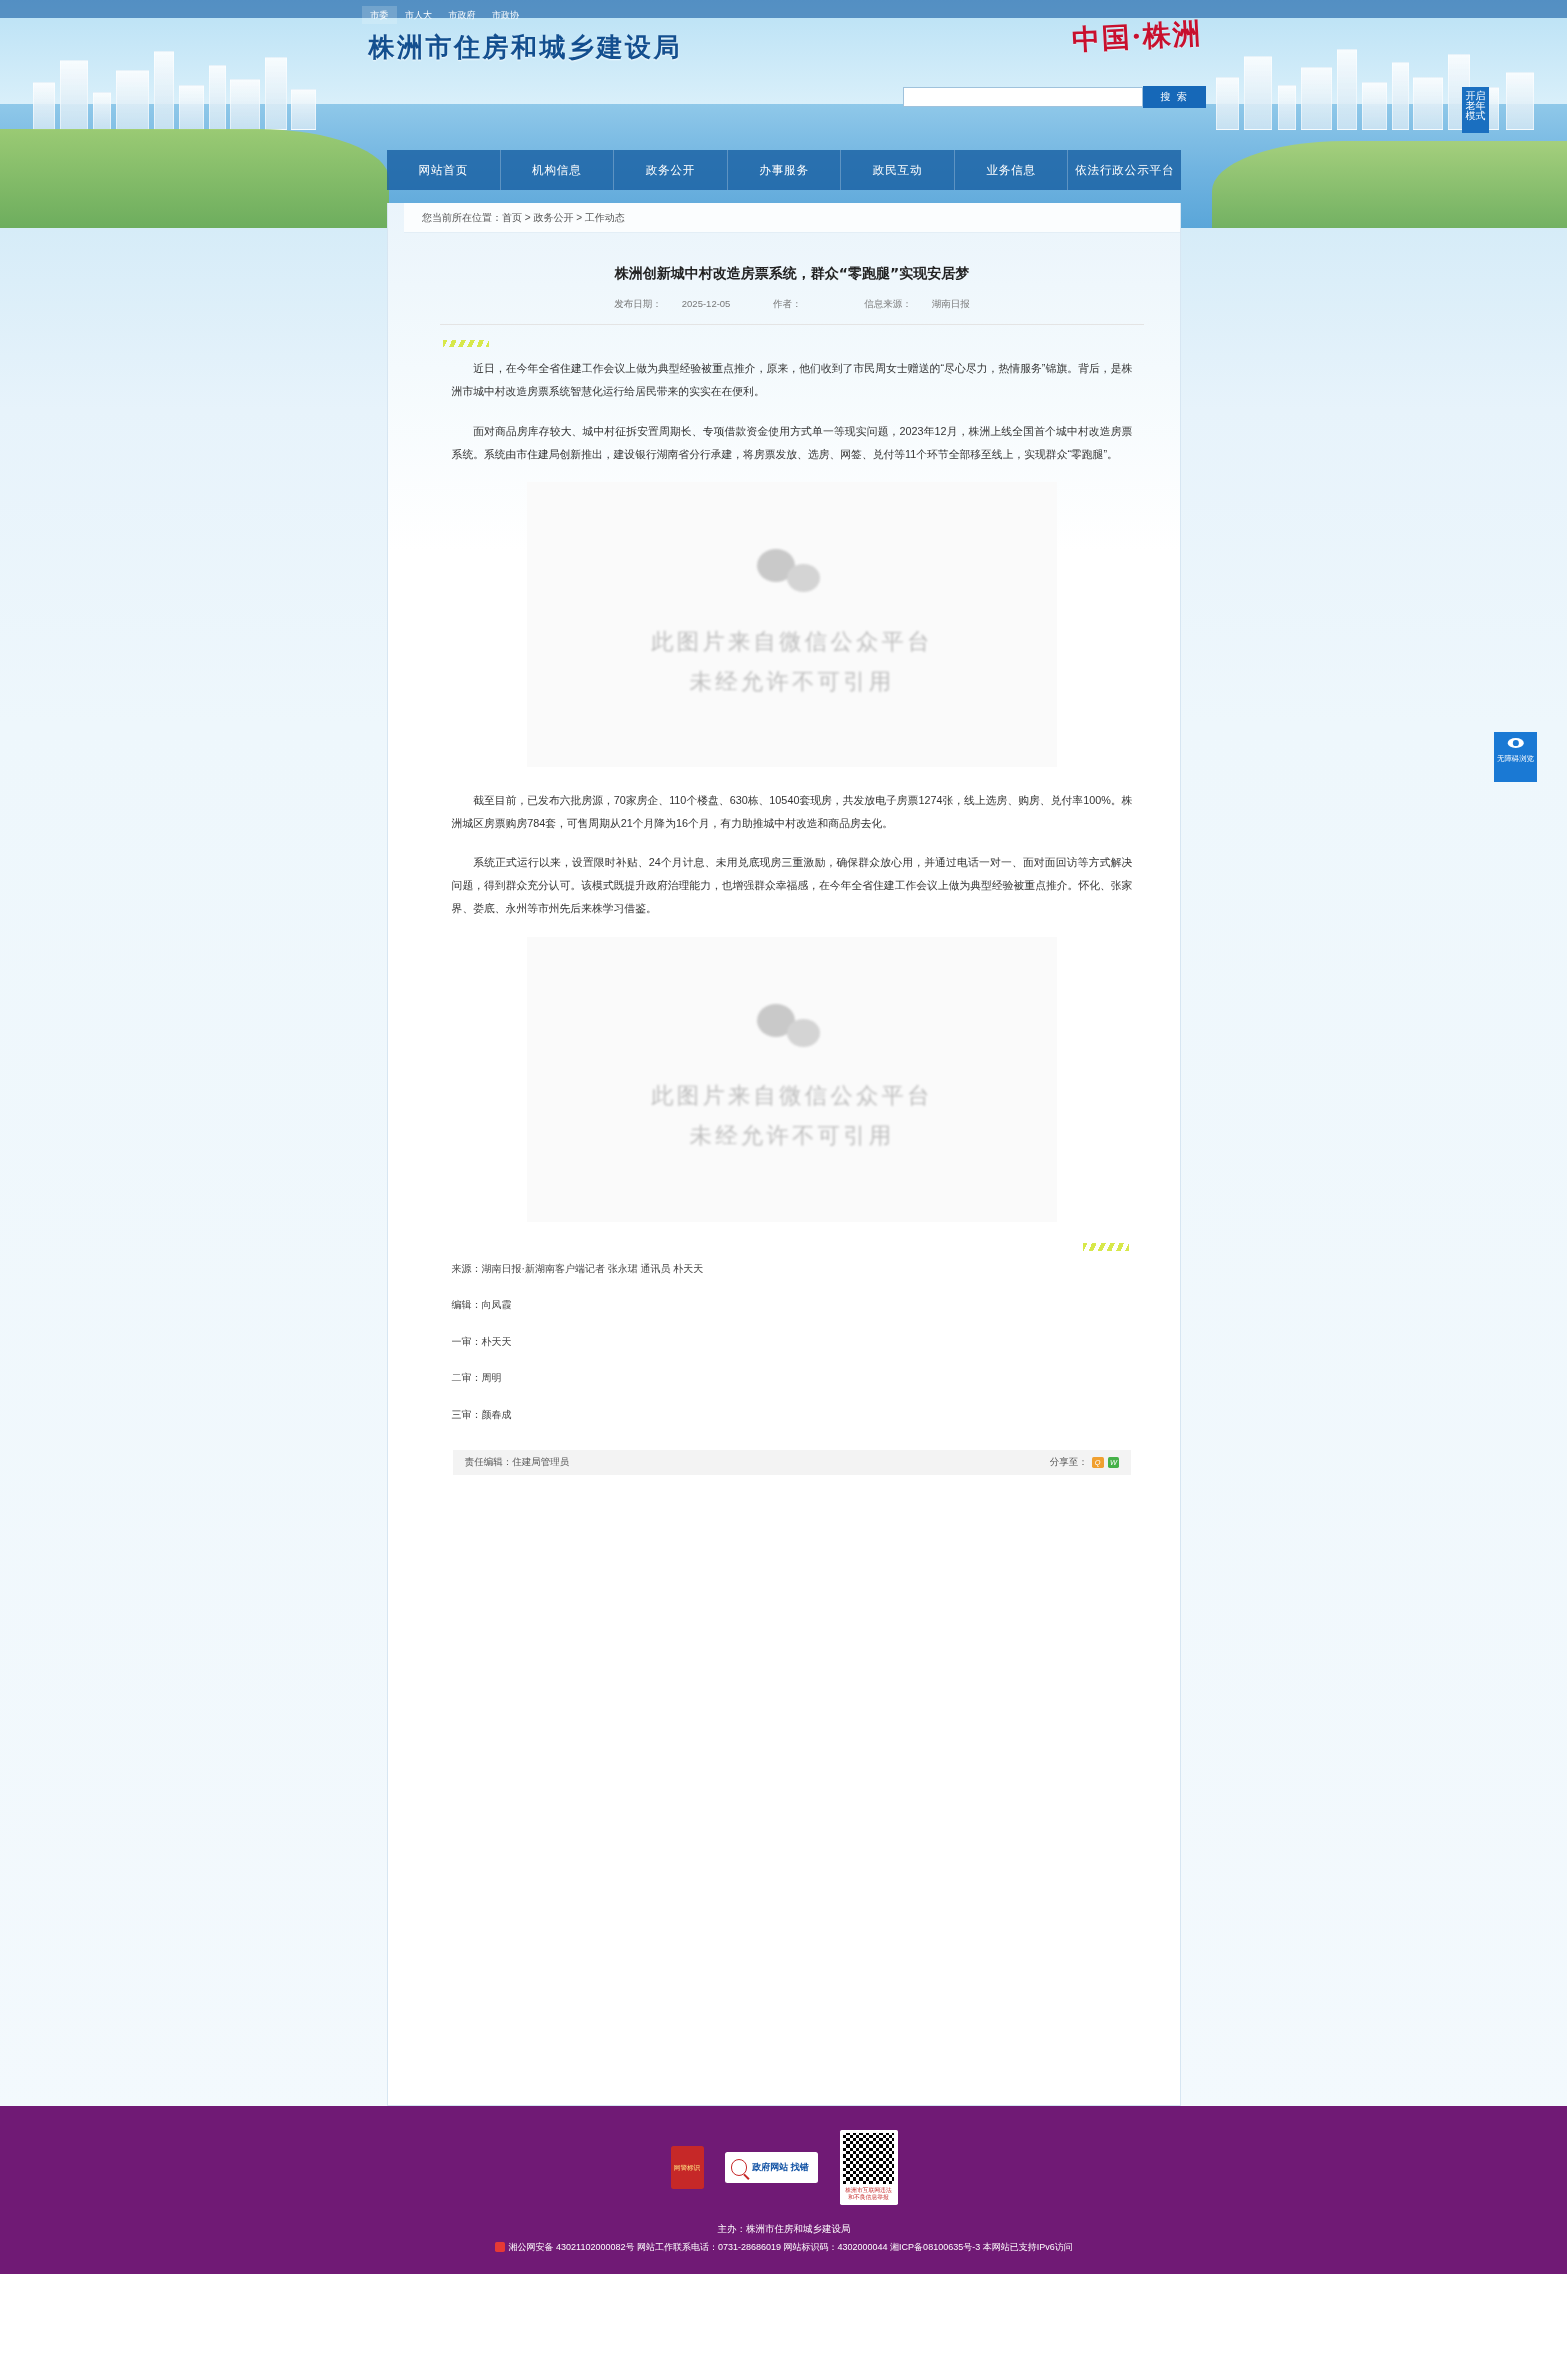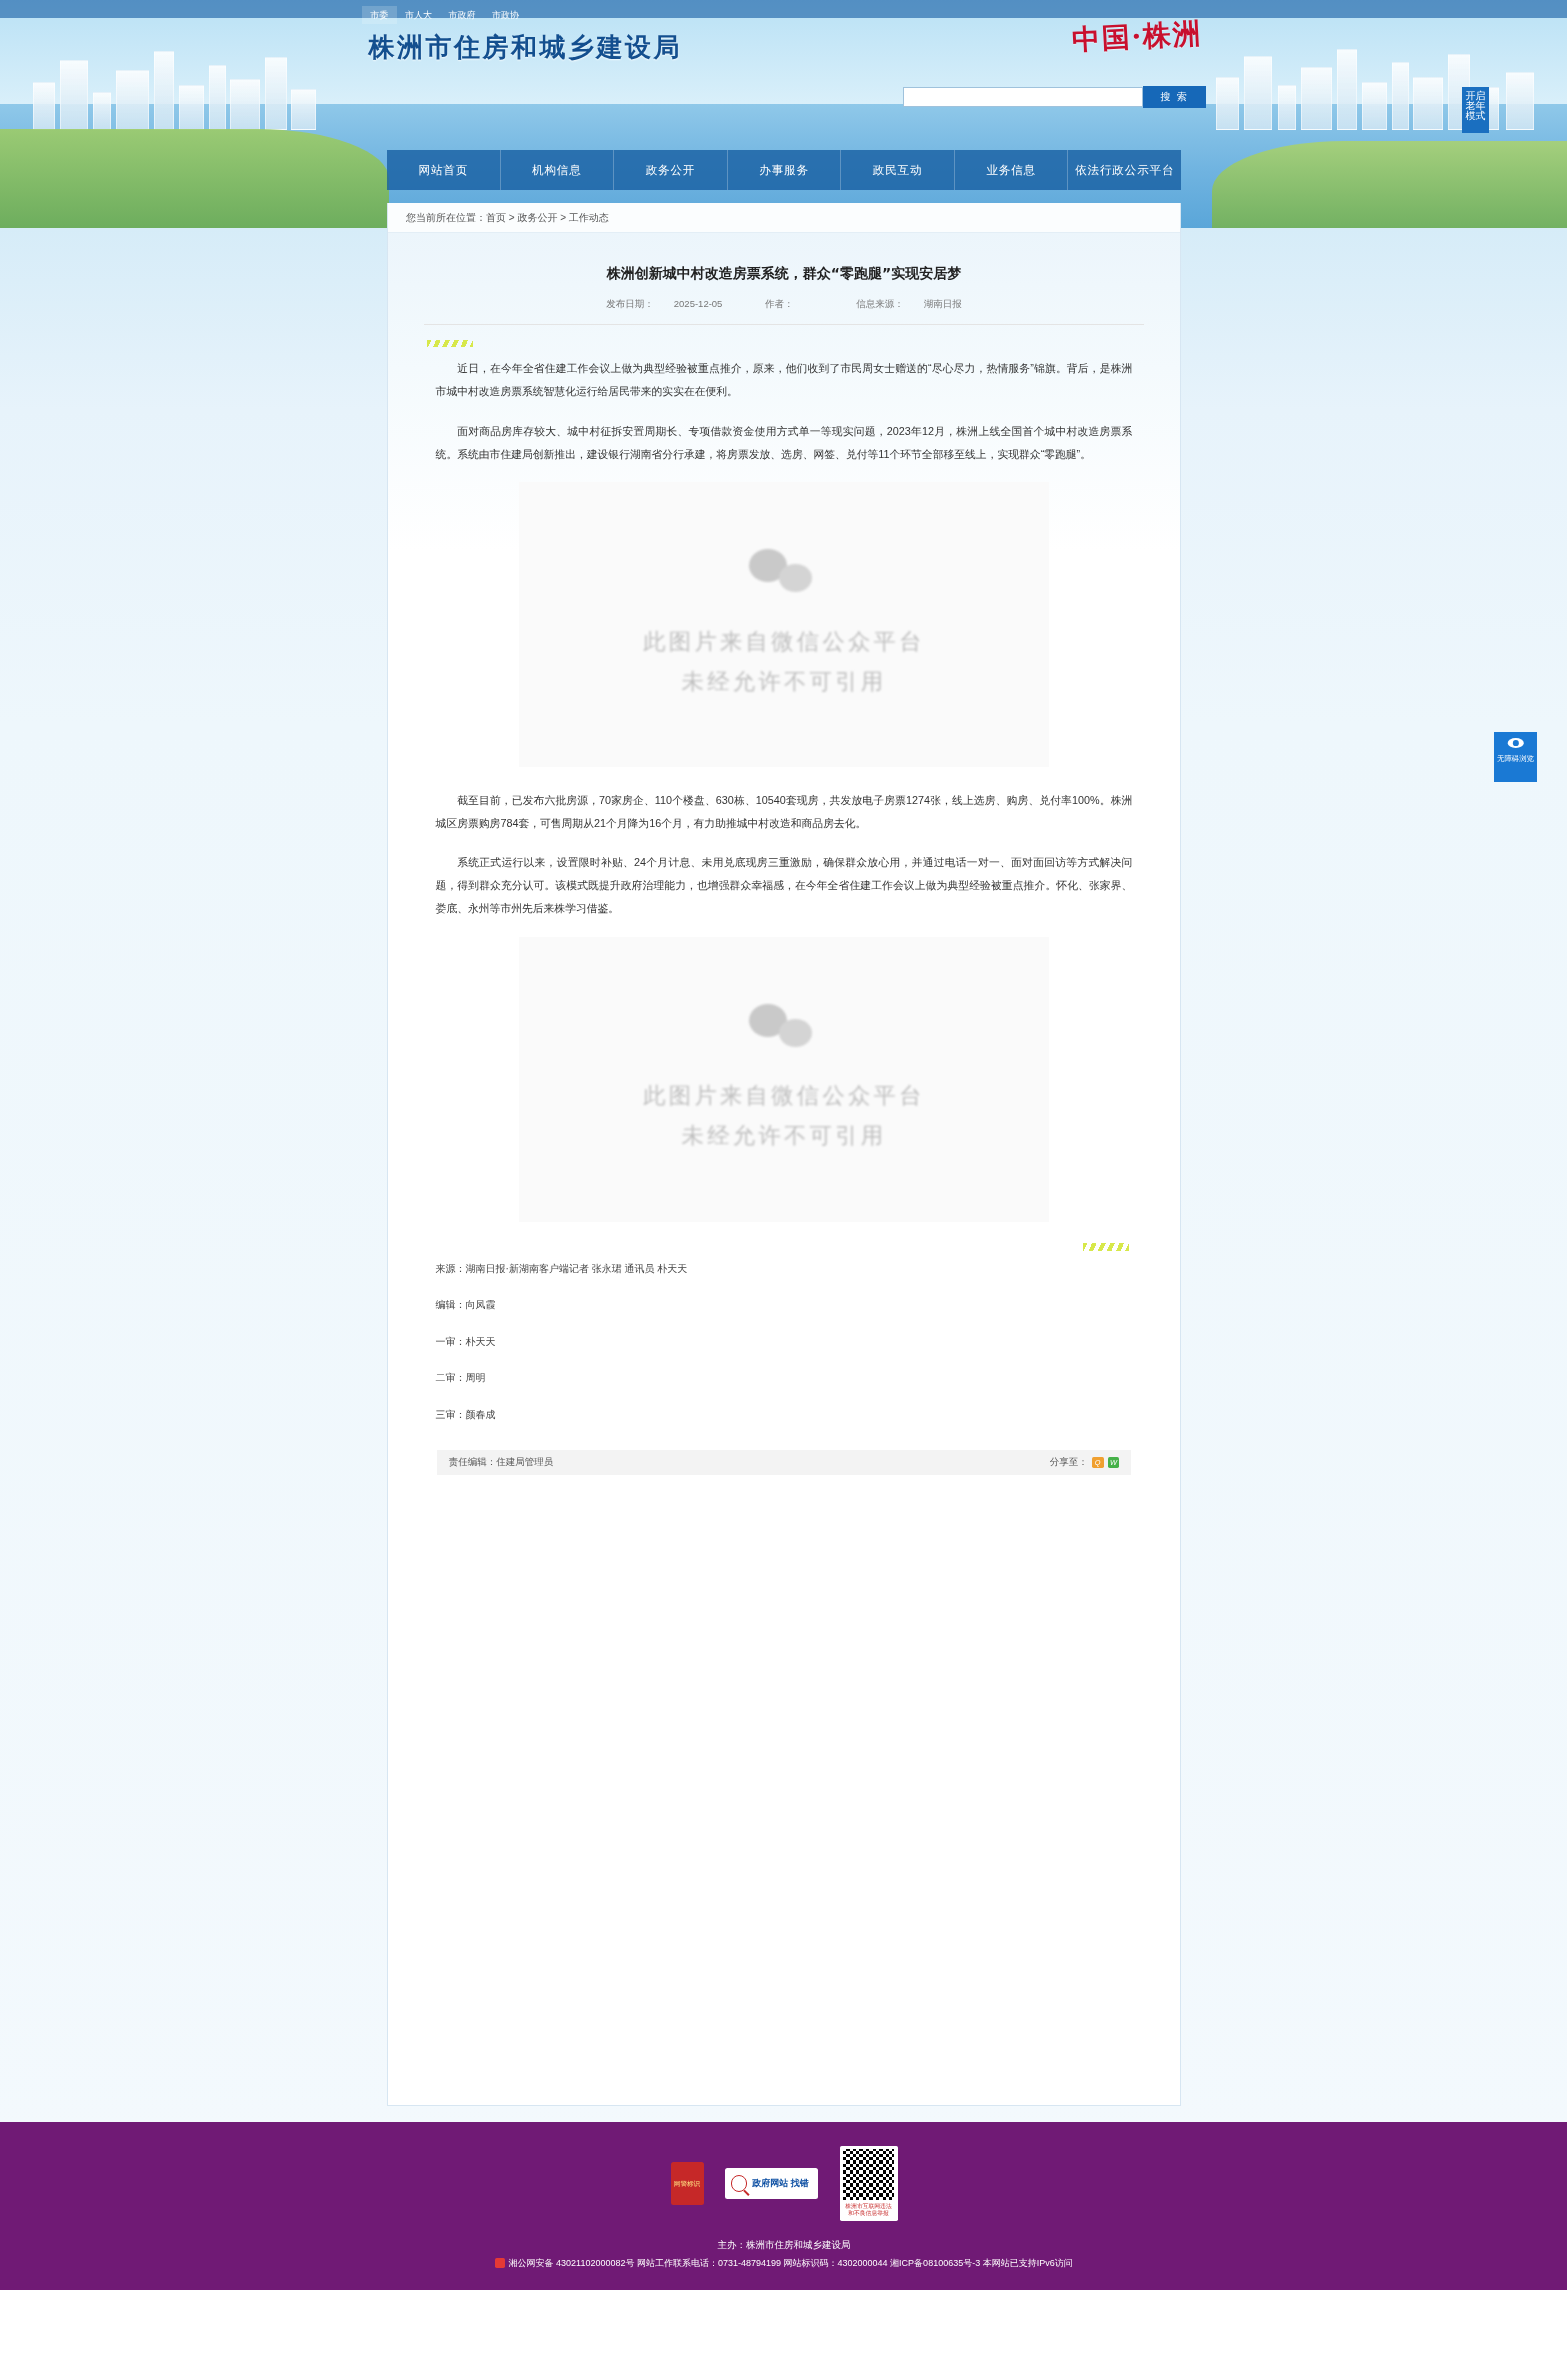--- a/index.html
+++ b/index.html
@@ -114,28 +114,28 @@
     flex:1; text-align:center; color:#fff; font-size:11.6px;
     text-decoration:none; line-height:40px;
     border-right:0.8px solid rgba(255,255,255,.25);
     letter-spacing:0.8px;
   }
   .navwrap a:last-child { border-right:none; }
 
   
   .contentwrap {
     position:relative;
-    margin:16px auto;
+    margin:0 auto;
     width:794px;
     background:#fff;
     border:0.8px solid #d7e6f2;
     border-top:none;
     margin-top:-25px;
     z-index:7;
-    padding:0 0 25px 0;
+    padding:0 0 25px 16px;
     min-height:1903px;
   }
   .bodybg {
     position:absolute; left:0; top:0; width:100%; height:100%;
     background:linear-gradient(180deg,#eaf4fb 0%, #f4fafd 165px, #ffffff 348px);
     z-index:-1;
   }
   .outerbg {
     position:absolute; left:0; top:228px; width:100%; height:1928px;
     background:linear-gradient(180deg,#d6ecf8 0%, #e7f3fb 182px, #eef7fc 496px, #f3f9fd 100%);
@@ -418,18 +418,18 @@
         <span class="mag"></span>
         <span>政府网站 找错</span>
       </div>
       <div class="qrbox">
         <div class="qr"></div>
         <div class="qrtxt">株洲市互联网违法和不良信息举报</div>
       </div>
     </div>
     <div class="footer-line">主办：株洲市住房和城乡建设局</div>
     <div class="footer-line small">
-      <span class="badge-ico"></span><span>湘公网安备 43021102000082号    网站工作联系电话：0731-48794199    网站标识码：4302000044    湘ICP备08100635号-3    本网站已支持IPv6访问</span>
+      <span class="badge-ico"></span><span>湘公网安备 43021102000082号    网站工作联系电话：0731-28686019    网站标识码：4302000044    湘ICP备08100635号-3    本网站已支持IPv6访问</span>
     </div>
   </div>
 
 </div>
 
 
 </body></html>

